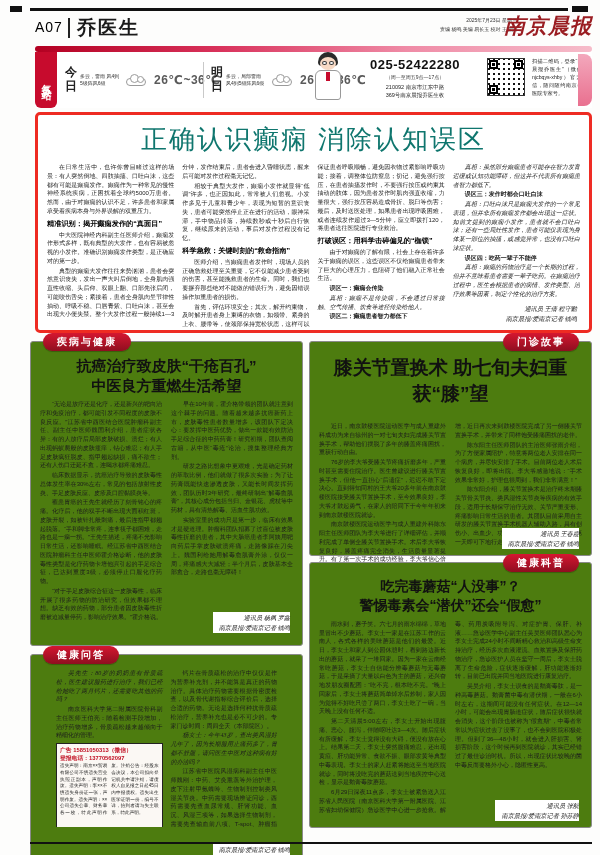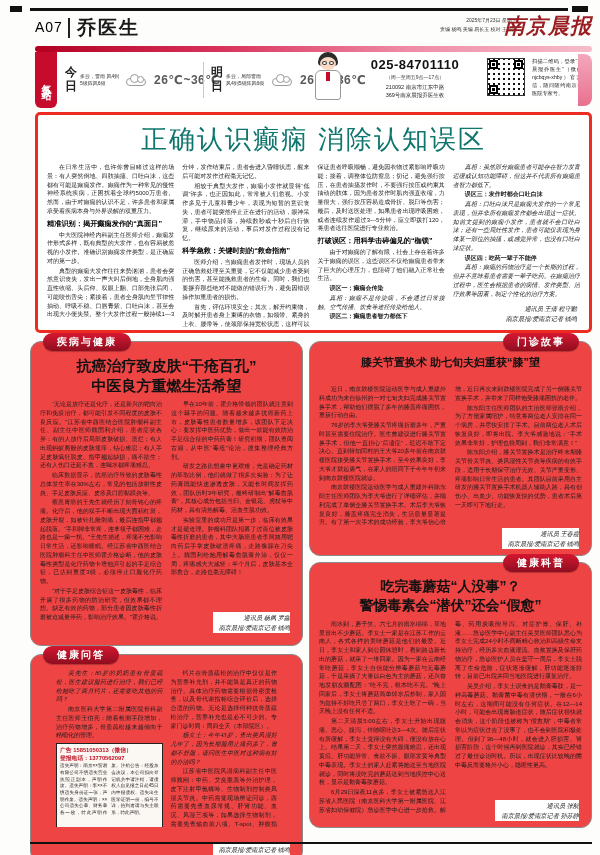--- a/index.html
+++ b/index.html
@@ -75,34 +75,34 @@
   .para.sub { font-weight:bold; font-size:7.2px; line-height:1.4; margin:3px 0 2px; color:#000; }
   .para.mq { font-weight:bold; text-indent:2em; }
   .para.truth { font-style:italic; text-indent:2em; font-family:"Liberation Serif","DejaVu Serif",serif; }
   .para.q { font-style:italic; text-indent:2em; font-family:"Liberation Serif","DejaVu Serif",serif; }
   .para.a { text-indent:2em; }
 
   .byline { position:absolute; right:12px; bottom:6px; background:#fff; text-align:right;
             font-size:6.2px; line-height:1.6; font-style:italic; font-family:"Liberation Serif","DejaVu Serif",serif; padding:1px 0 0 6px; }
 
   
-  .sec-box { position:absolute; background:#ef4444; border:1px solid #8a8a8a; border-radius:11px; }
+  .sec-box { position:absolute; background:#4d7c0f; border:1px solid #8a8a8a; border-radius:3px; }
   .pill { position:absolute; top:-9px; height:18px; line-height:17px; padding:0 14px; border-radius:10px;
           background:linear-gradient(180deg,#d51730,#8f0e20); color:#fff; font-size:10px; font-weight:bold;
           letter-spacing:2px; box-shadow:0 1px 1px rgba(0,0,0,.25); }
   .pill.left { left:12px; } .pill.right { right:12px; }
   .sec-title { text-align:center; font-weight:bold; color:#111; }
   .cols2 { column-count:2; column-gap:9px; column-fill:auto; overflow:hidden; text-align:justify; }
 
   #disease-box { left:30px; top:341px; width:273px; height:305px; padding:14px 9px 8px; }
   #disease-box .sec-title { font-size:15px; line-height:1.3; margin-bottom:5px; }
   #disease-box .cols2 { height:228px; }
 
   #clinic-box { left:309px; top:341px; width:283px; height:215px; padding:13px 9px 8px; }
-  #clinic-box .sec-title { font-size:11px; margin-bottom:15px; }
+  #clinic-box .sec-title { font-size:19px; margin-bottom:15px; }
   #clinic-box .cols2 { height:158px; }
 
   #science-box { left:309px; top:562px; width:283px; height:266px; padding:14px 9px 8px; }
   #science-box .sec-title { font-size:14px; line-height:1.35; margin-bottom:5px; }
   #science-box .cols2 { height:200px; }
 
   #qa-box { left:30px; top:654px; width:273px; height:208px; padding:14px 25px 6px; }
   .qa-grid { display:flex; gap:8px; height:158px; overflow:hidden; }
   .qa-col { flex:1; text-align:justify; }
 
@@ -164,21 +164,21 @@
     <div class="doctor">
       <div class="doc-hair"></div>
       <div class="doc-face"></div>
       <div class="doc-glass"></div>
       <div class="doc-glass g2"></div>
       <div class="doc-body"></div>
       <div class="doc-tie"></div>
     </div>
 
     <div class="contact">
-      <div class="phone">025-84701110</div>
+      <div class="phone">025-52422280</div>
       <div class="hours">（周一至周五9点—17点）</div>
       <div class="addr">
         <div>210092 南京市江东中路</div>
         <div>369号南京晨报乔医生收</div>
       </div>
     </div>
 
     <div class="qr">
       <b class="f1">
           <i></i>

